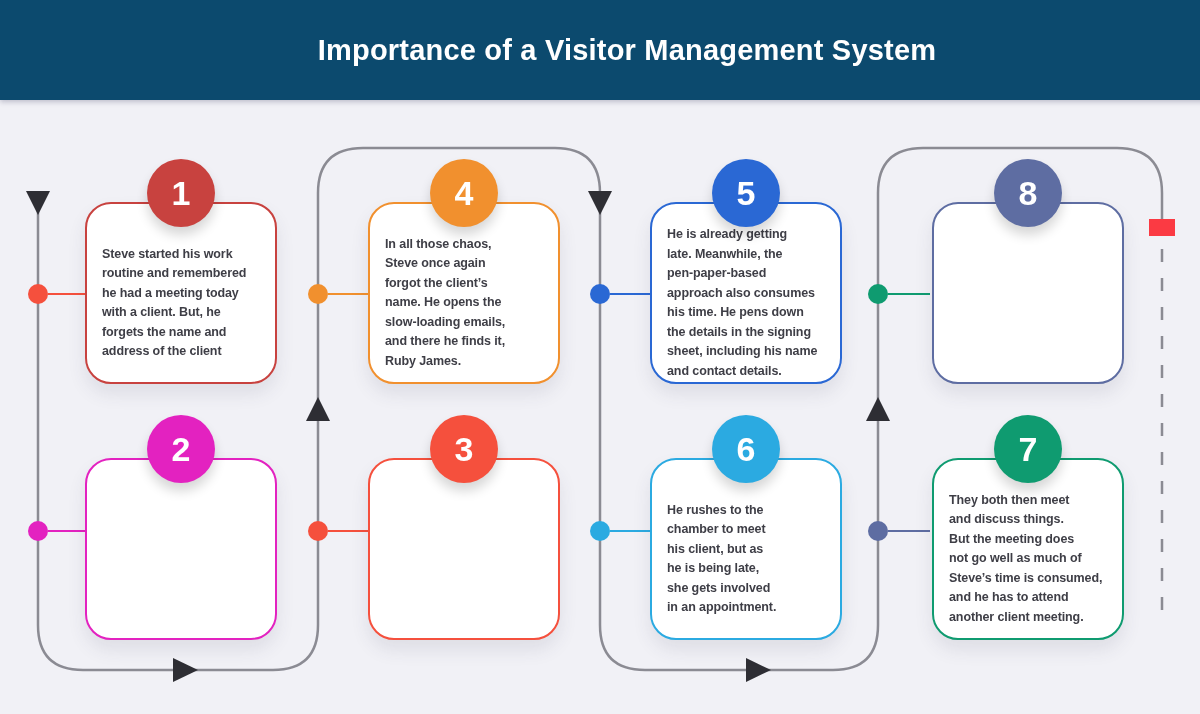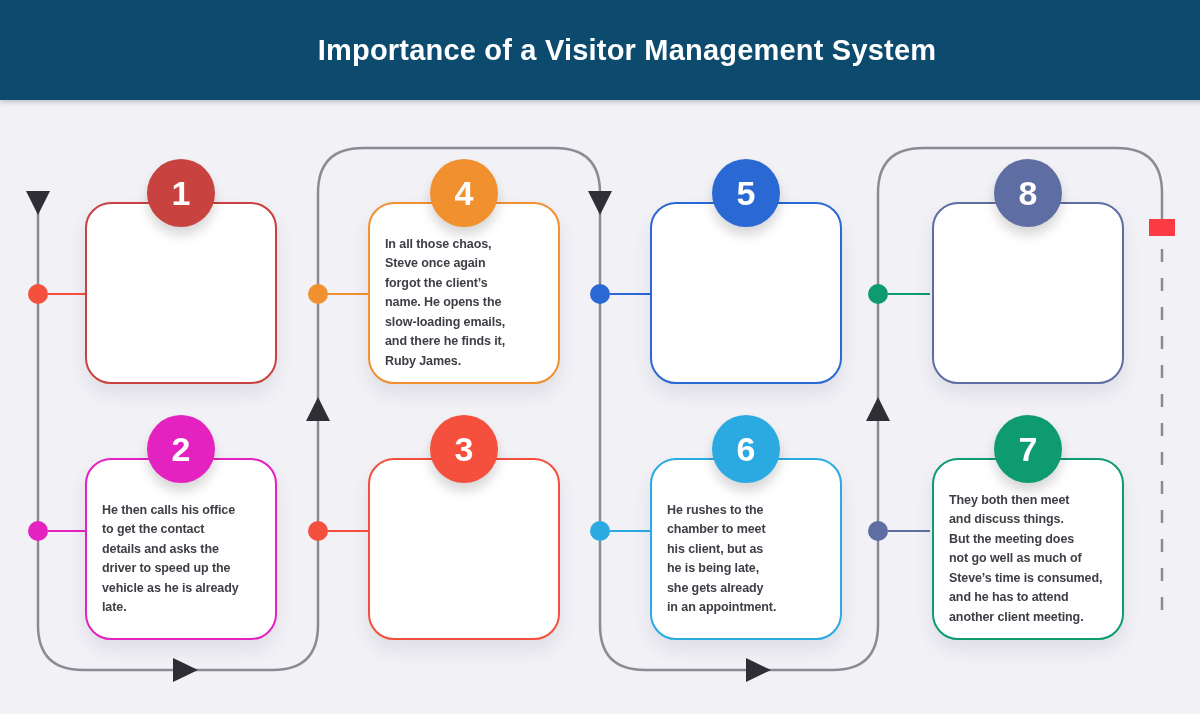--- a/index.html
+++ b/index.html
@@ -72,31 +72,31 @@
     <circle cx="600" cy="294" r="10" fill="#2a68d4"></circle>
     <circle cx="600" cy="531" r="10" fill="#2baae1"></circle>
     <circle cx="878" cy="531" r="10" fill="#5e6da2"></circle>
     <circle cx="878" cy="294" r="10" fill="#0f9b70"></circle>
   </svg>
 
   <section class="step s1" style="--accent: #c8423f;">
     <div class="num-circle">
         <span>1</span>
       </div>
+    <p class="step-text">Steve started his work
+routine and remembered
+he had a meeting today
+with a client. But, he
+forgets the name and
+address of the client</p>
   </section>
   <section class="step s2" style="--accent: #e322c0;">
     <div class="num-circle">
         <span>2</span>
       </div>
-    <p class="step-text">He then calls his office
-to get the contact
-details and asks the
-driver to speed up the
-vehicle as he is already
-late.</p>
   </section>
   <section class="step s3" style="--accent: #f5503d;">
     <div class="num-circle">
         <span>3</span>
       </div>
   </section>
   <section class="step s4" style="--accent: #f1902e;">
     <div class="num-circle">
         <span>4</span>
       </div>
@@ -105,30 +105,38 @@
 forgot the client’s
 name. He opens the
 slow-loading emails,
 and there he finds it,
 Ruby James.</p>
   </section>
   <section class="step s5" style="--accent: #2a68d4;">
     <div class="num-circle">
         <span>5</span>
       </div>
+    <p class="step-text">He is already getting
+late. Meanwhile, the
+pen-paper-based
+approach also consumes
+his time. He pens down
+the details in the signing
+sheet, including his name
+and contact details.</p>
   </section>
   <section class="step s6" style="--accent: #2baae1;">
     <div class="num-circle">
         <span>6</span>
       </div>
     <p class="step-text">He rushes to the
 chamber to meet
 his client, but as
 he is being late,
-she gets already
+she gets involved
 in an appointment.</p>
   </section>
   <section class="step s7" style="--accent: #0f9b70;">
     <div class="num-circle">
         <span>7</span>
       </div>
     <p class="step-text">They both then meet
 and discuss things.
 But the meeting does
 not go well as much of

